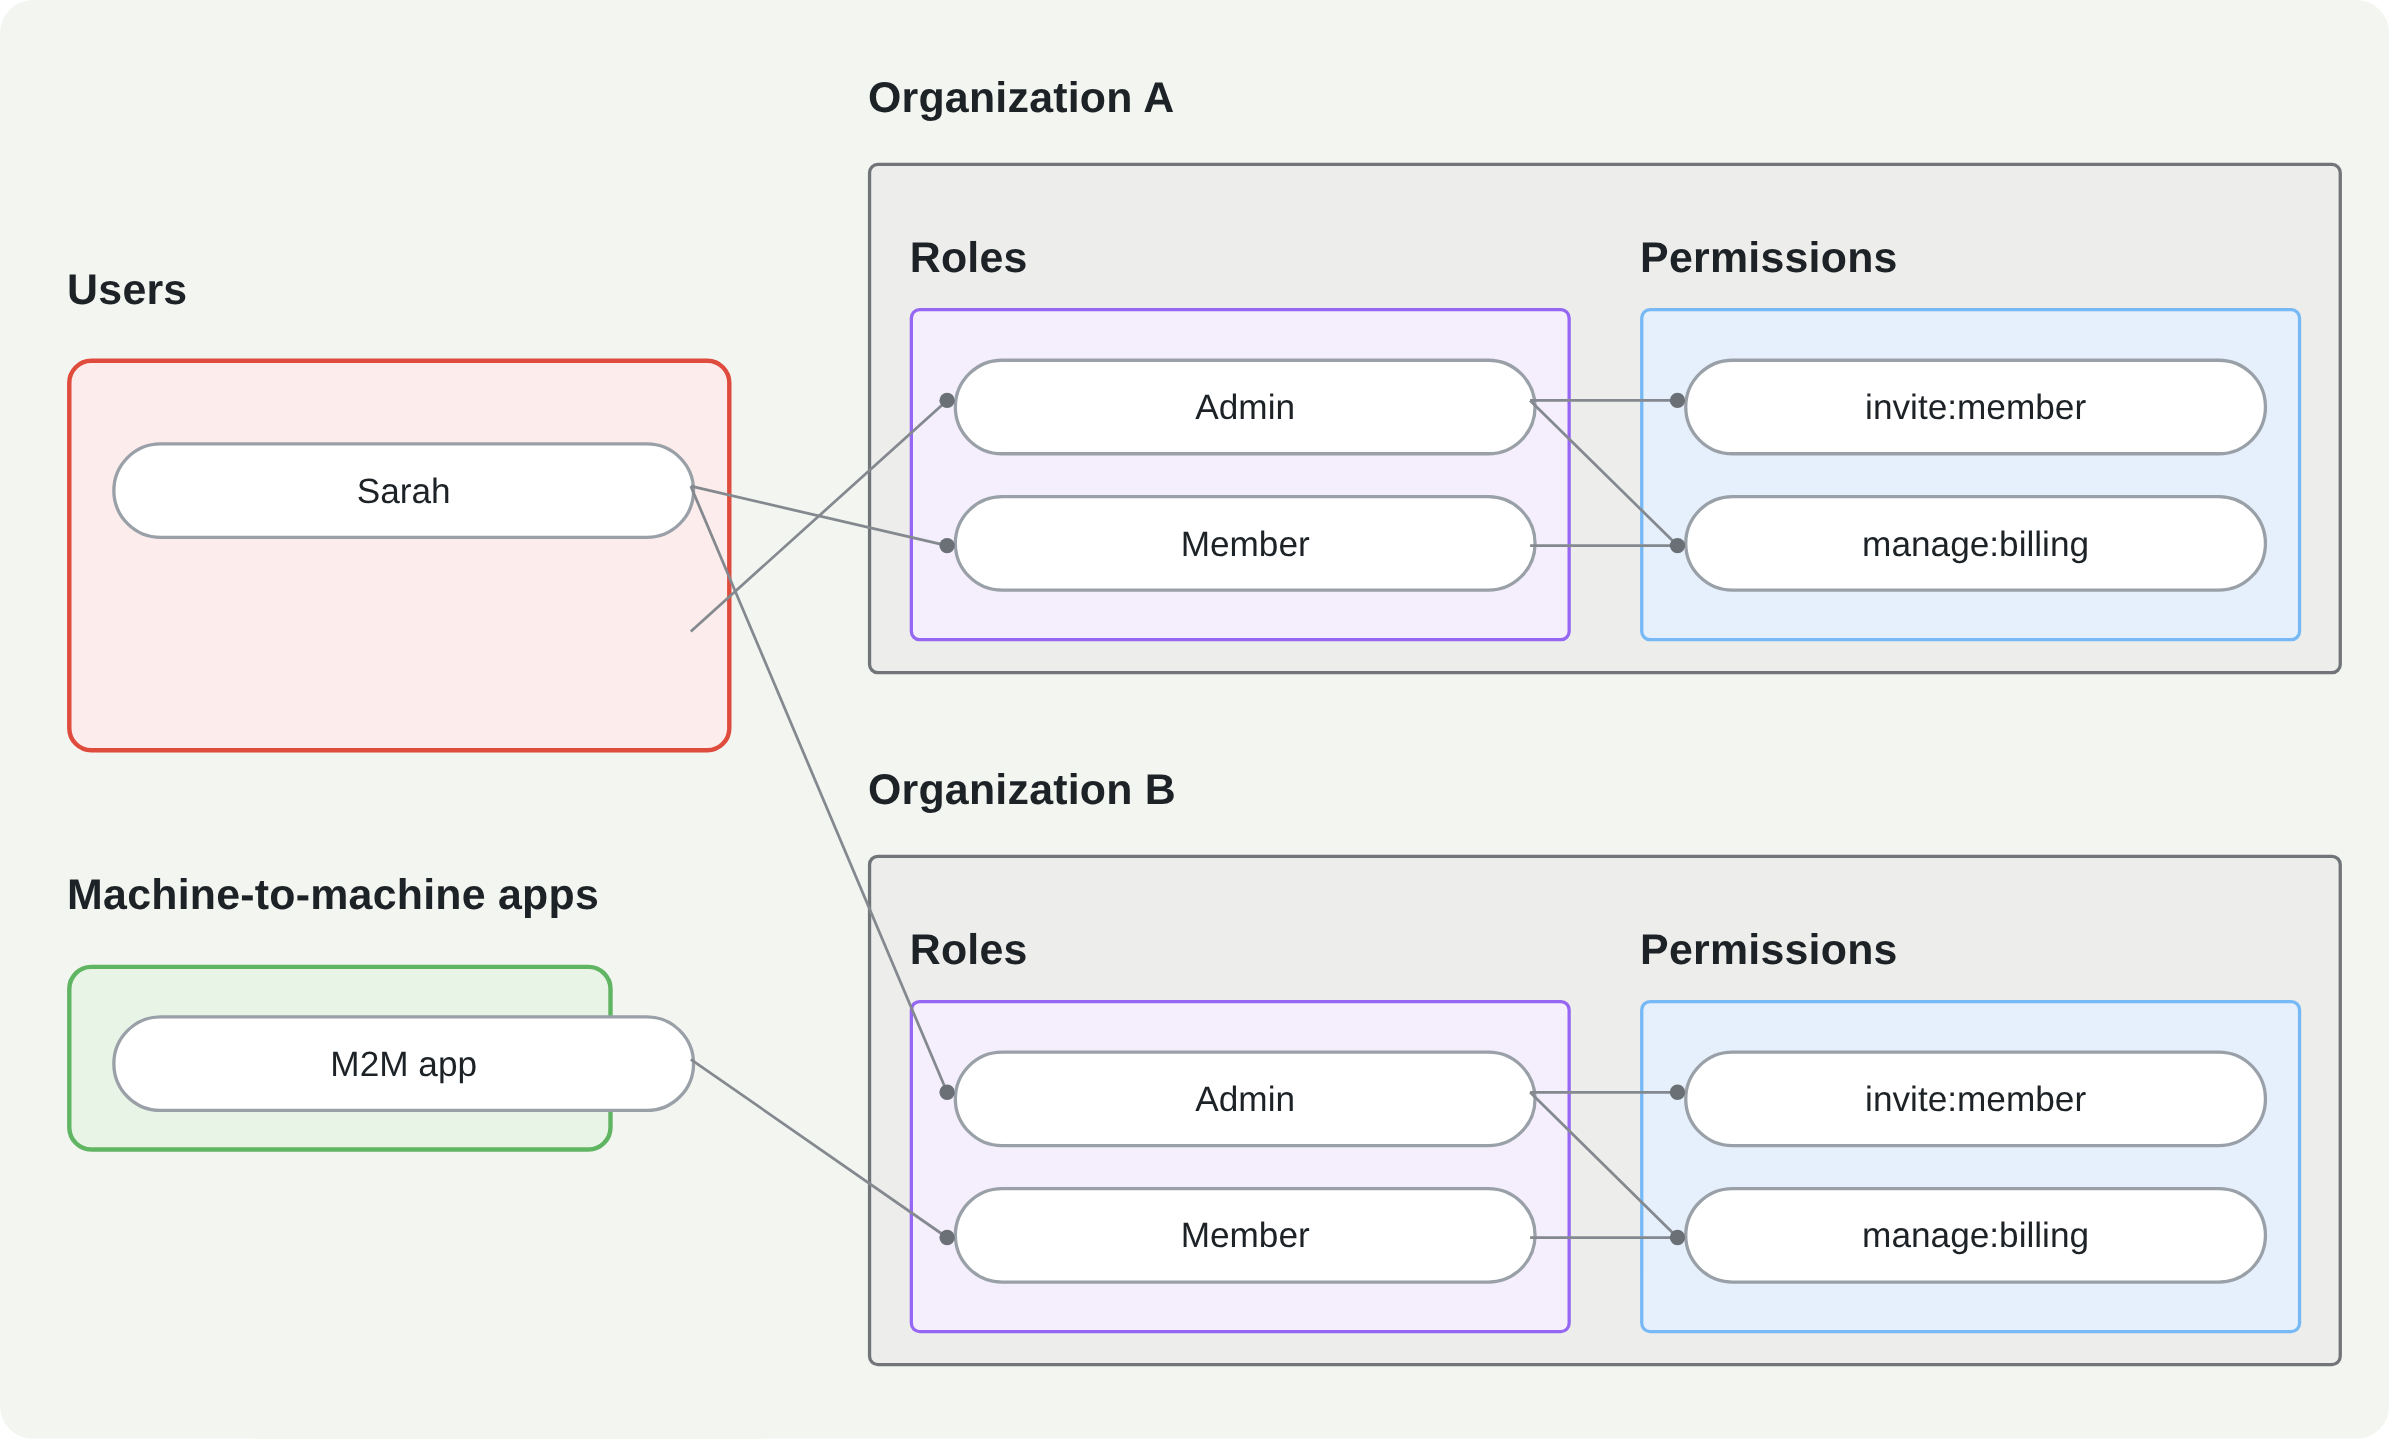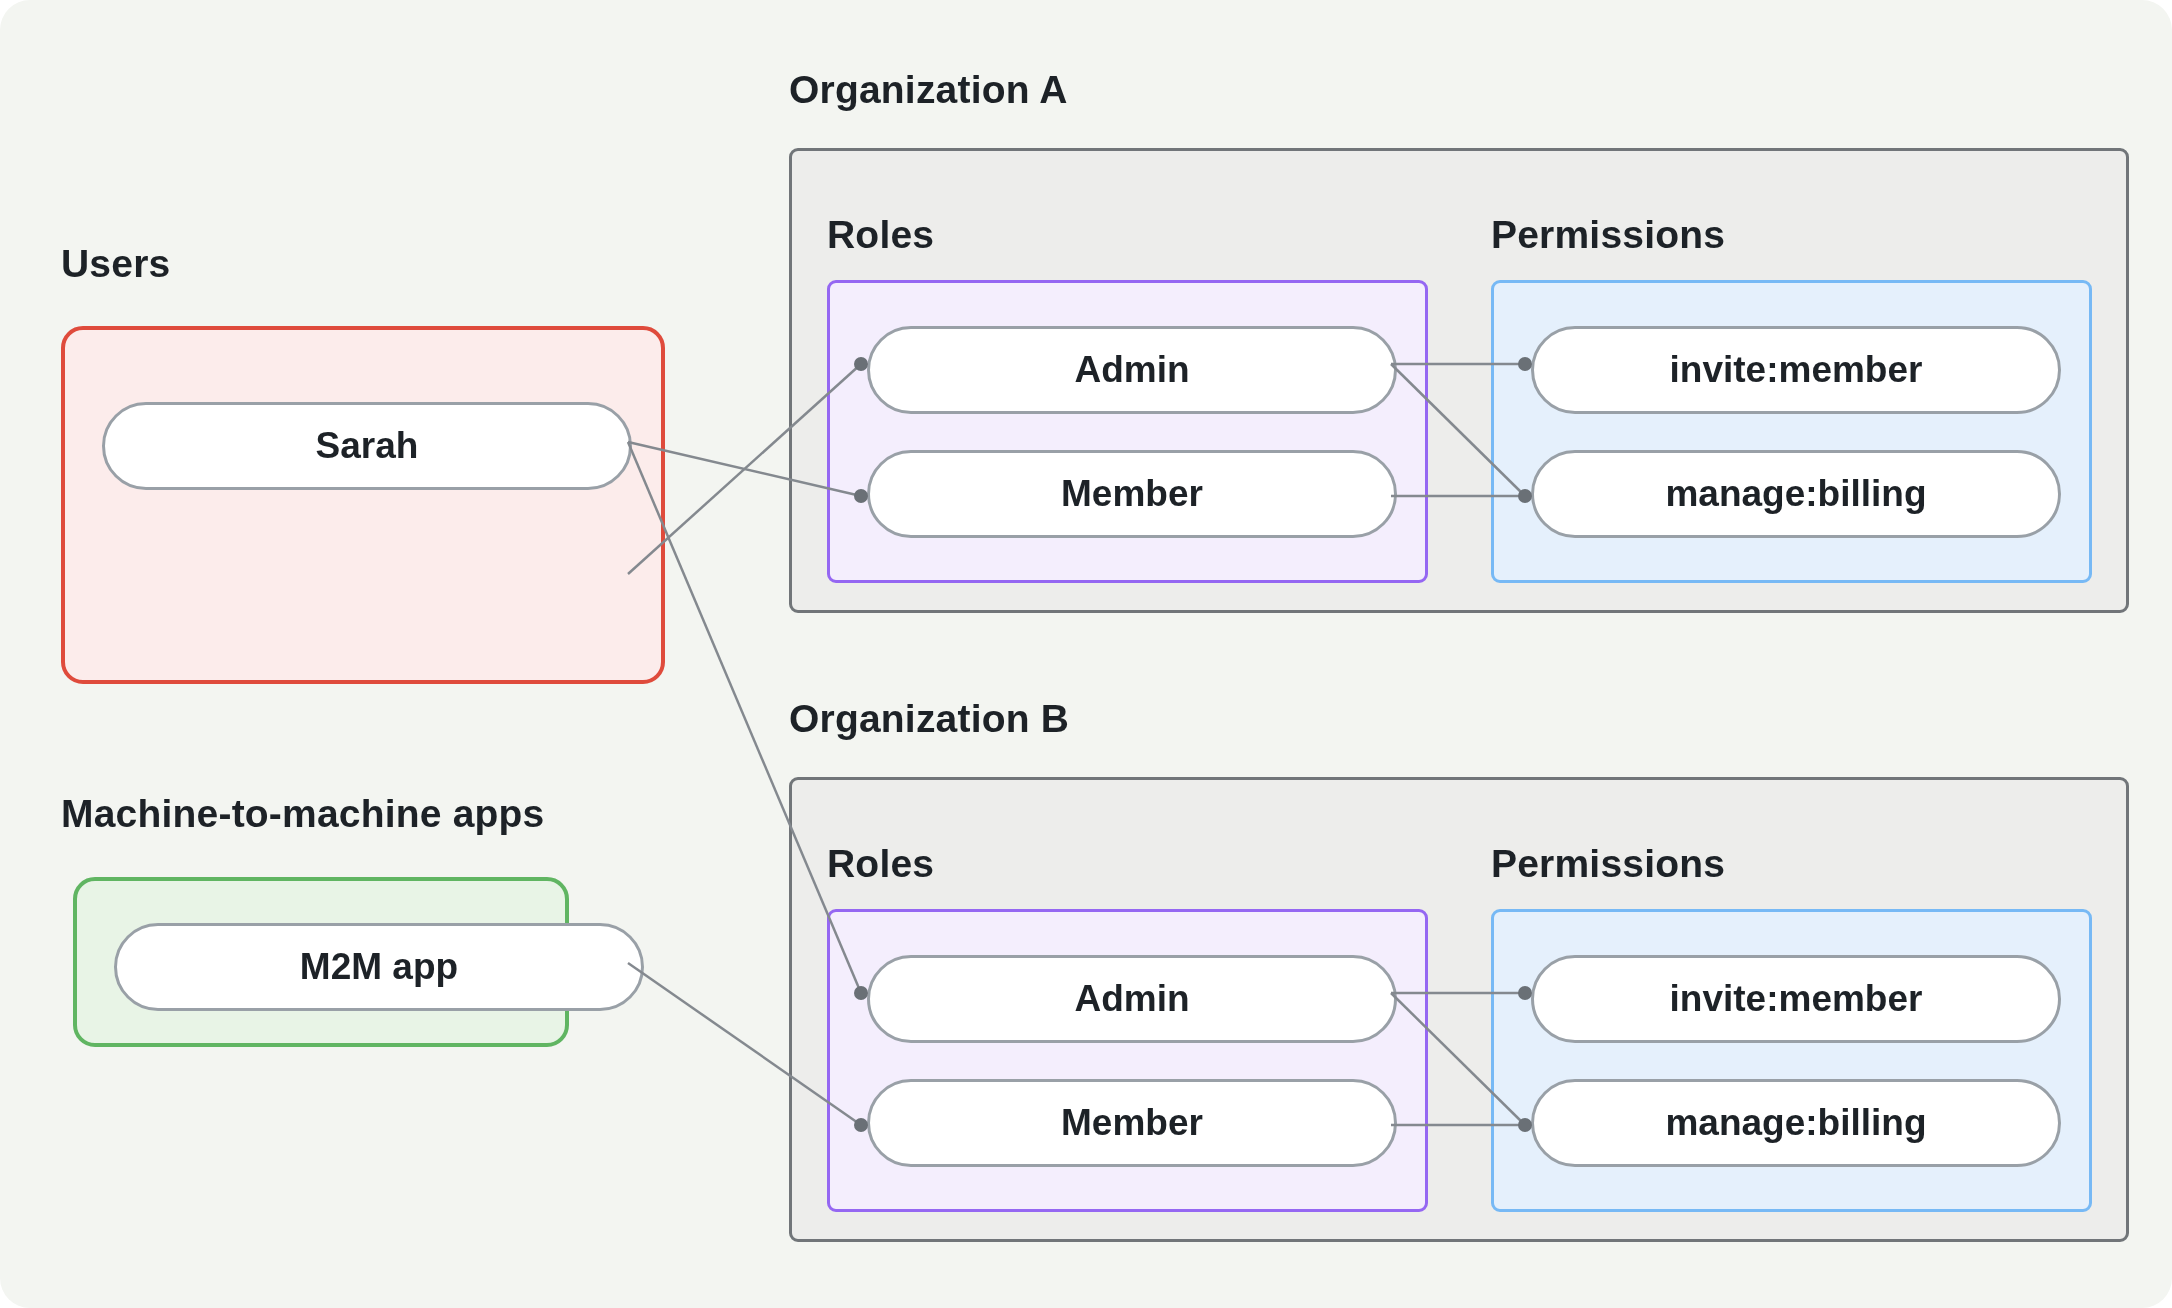--- a/index.html
+++ b/index.html
@@ -29,42 +29,40 @@
   .pill {
     position: absolute;
     width: 530px;
     height: 88px;
     background: #ffffff;
     border: 3px solid var(--pill-border, #99a0a7);
     border-radius: 44px;
     display: flex;
     align-items: center;
     justify-content: center;
-    font-size: 37px;
+    font-size: 32px;
     color: var(--text, #23282e);
     white-space: nowrap;
-    font-weight: bold;
   }
 
   .groupbox { position: absolute; border-radius: 22px; }
 
   .users-box {
     left: 61px; top: 326px; width: 604px; height: 358px;
     background: var(--users-fill, #fceceb);
     border: 4px solid var(--users-border, #df4b3c);
   }
   .users-box .pill { left: 37px; }
   .pill.slot-0 { top: 72px; }
   .pill.slot-1 { top: 204px; }
 
   .m2m-box {
     left: 61px; top: 877px; width: 496px; height: 170px;
     background: var(--m2m-fill, #e8f4e6);
     border: 4px solid var(--m2m-border, #60b562);
-    margin-left: 12px;
   }
   .m2m-box .pill { left: 37px; top: 42px; }
 
   .org-box {
     position: absolute;
     left: 789px; width: 1340px; height: 465px;
     background: var(--org-fill, #ededeb);
     border: 3px solid var(--org-border, #717579);
     border-radius: 9px;
   }

